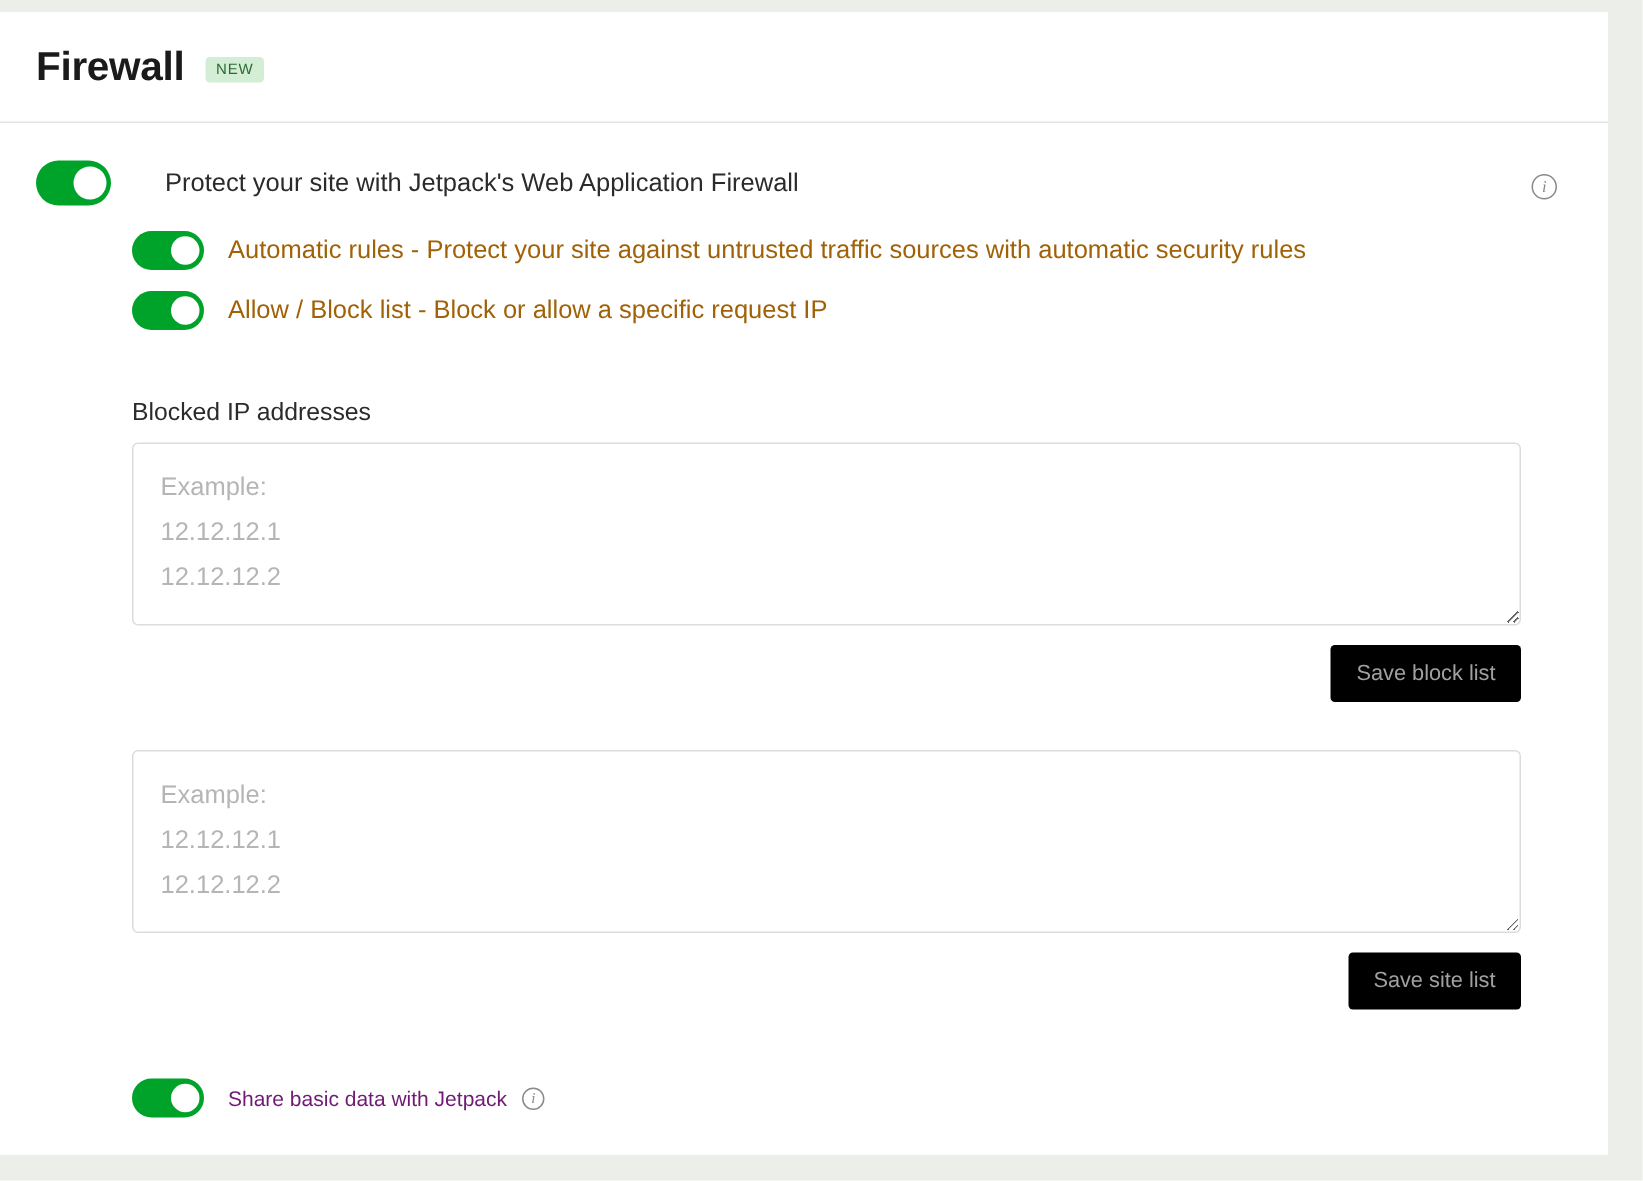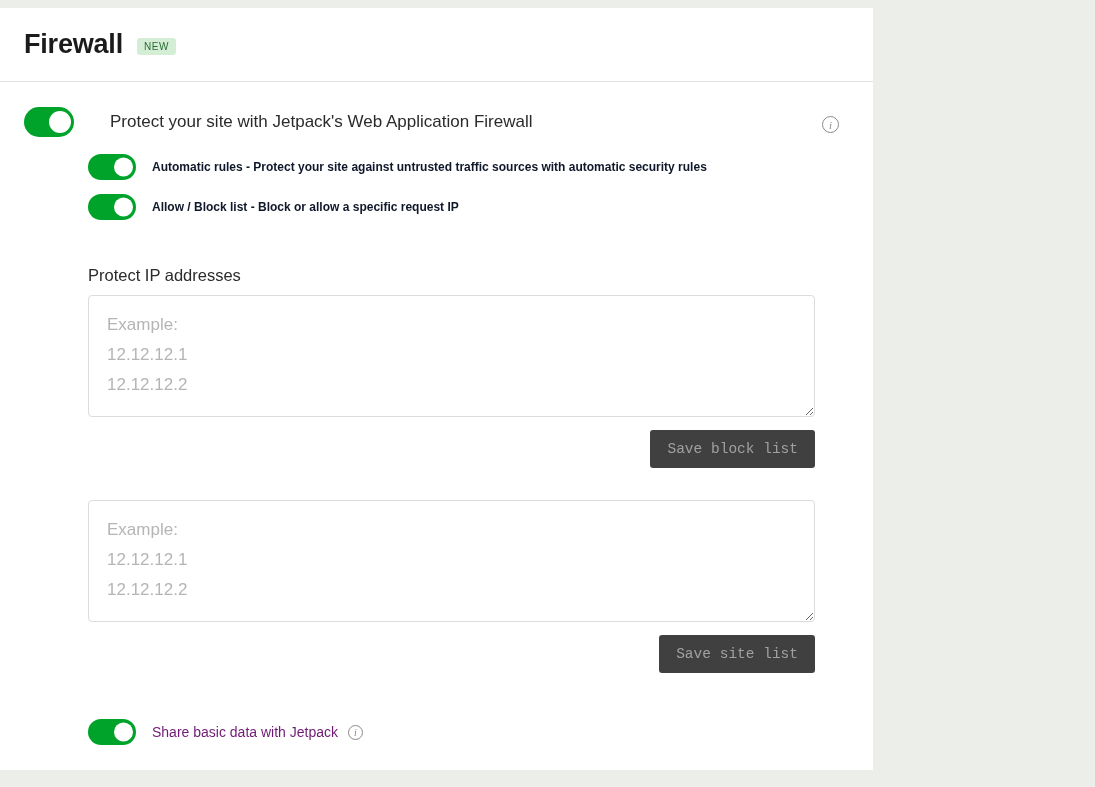--- a/index.html
+++ b/index.html
@@ -11,21 +11,21 @@
     height: 787px;
     background: #eceeea;
     font-family: "Liberation Sans", sans-serif;
     -webkit-font-smoothing: antialiased;
     overflow: hidden;
   }
   .page {
     position: absolute;
     left: 0;
     top: 8px;
-    width: 873px;
+    width: 1072px;
     height: 762px;
     background: #ffffff;
     box-sizing: border-box;
   }
   
   .header {
     position: relative;
     height: 74px;
     border-bottom: 1px solid #e3e3e3;
     display: flex;
@@ -117,25 +117,24 @@
     margin-top: 14px;
     padding-left: 88px;
   }
   .sub-row {
     display: flex;
     align-items: center;
     height: 26px;
     margin-bottom: 14px;
   }
   .sub-row-label {
-    font-size: 12px;
-    color: #0f172a;
+    font-size: 17px;
+    color: #a16207;
     margin-left: 16px;
     white-space: nowrap;
-    font-weight: bold;
   }
   
   .field-group {
     padding-left: 88px;
     padding-right: 58px;
   }
   .field-label {
     font-size: 16.5px;
     color: #2b2b2b;
     margin-bottom: 10px;
@@ -158,25 +157,25 @@
   }
   .ip-textarea::placeholder {
     color: #b5b5b5;
   }
   .btn-row {
     display: flex;
     justify-content: flex-end;
     margin-top: 13px;
   }
   .save-btn {
-    background: #404040;
+    background: #000000;
     color: #a0a0a0;
     border: none;
     border-radius: 3px;
-    font-family: Liberation Mono, monospace;
+    font-family: Liberation Sans, sans-serif;
     font-size: 14.5px;
     padding: 11px 17px;
     cursor: default;
   }
   .spacer-44 { height: 32px; }
   .spacer-58 { height: 46px; }
   
   .share-rows {
     padding-left: 88px;
   }
@@ -247,21 +246,21 @@
         <span class="toggle sm on">
           <span class="knob"></span>
         </span>
         <span class="sub-row-label">Allow / Block list - Block or allow a specific request IP</span>
       </div>
     </div>
 
     <div class="spacer-44"></div>
 
     <div class="field-group">
-      <div class="field-label">Protect IP addresses</div>
+      <div class="field-label">Blocked IP addresses</div>
       <textarea class="ip-textarea" placeholder="Example:
 12.12.12.1
 12.12.12.2" style=""></textarea>
       <div class="btn-row">
         <button class="save-btn">Save block list</button>
       </div>
     </div>
 
     <div class="spacer-44"></div>
 

